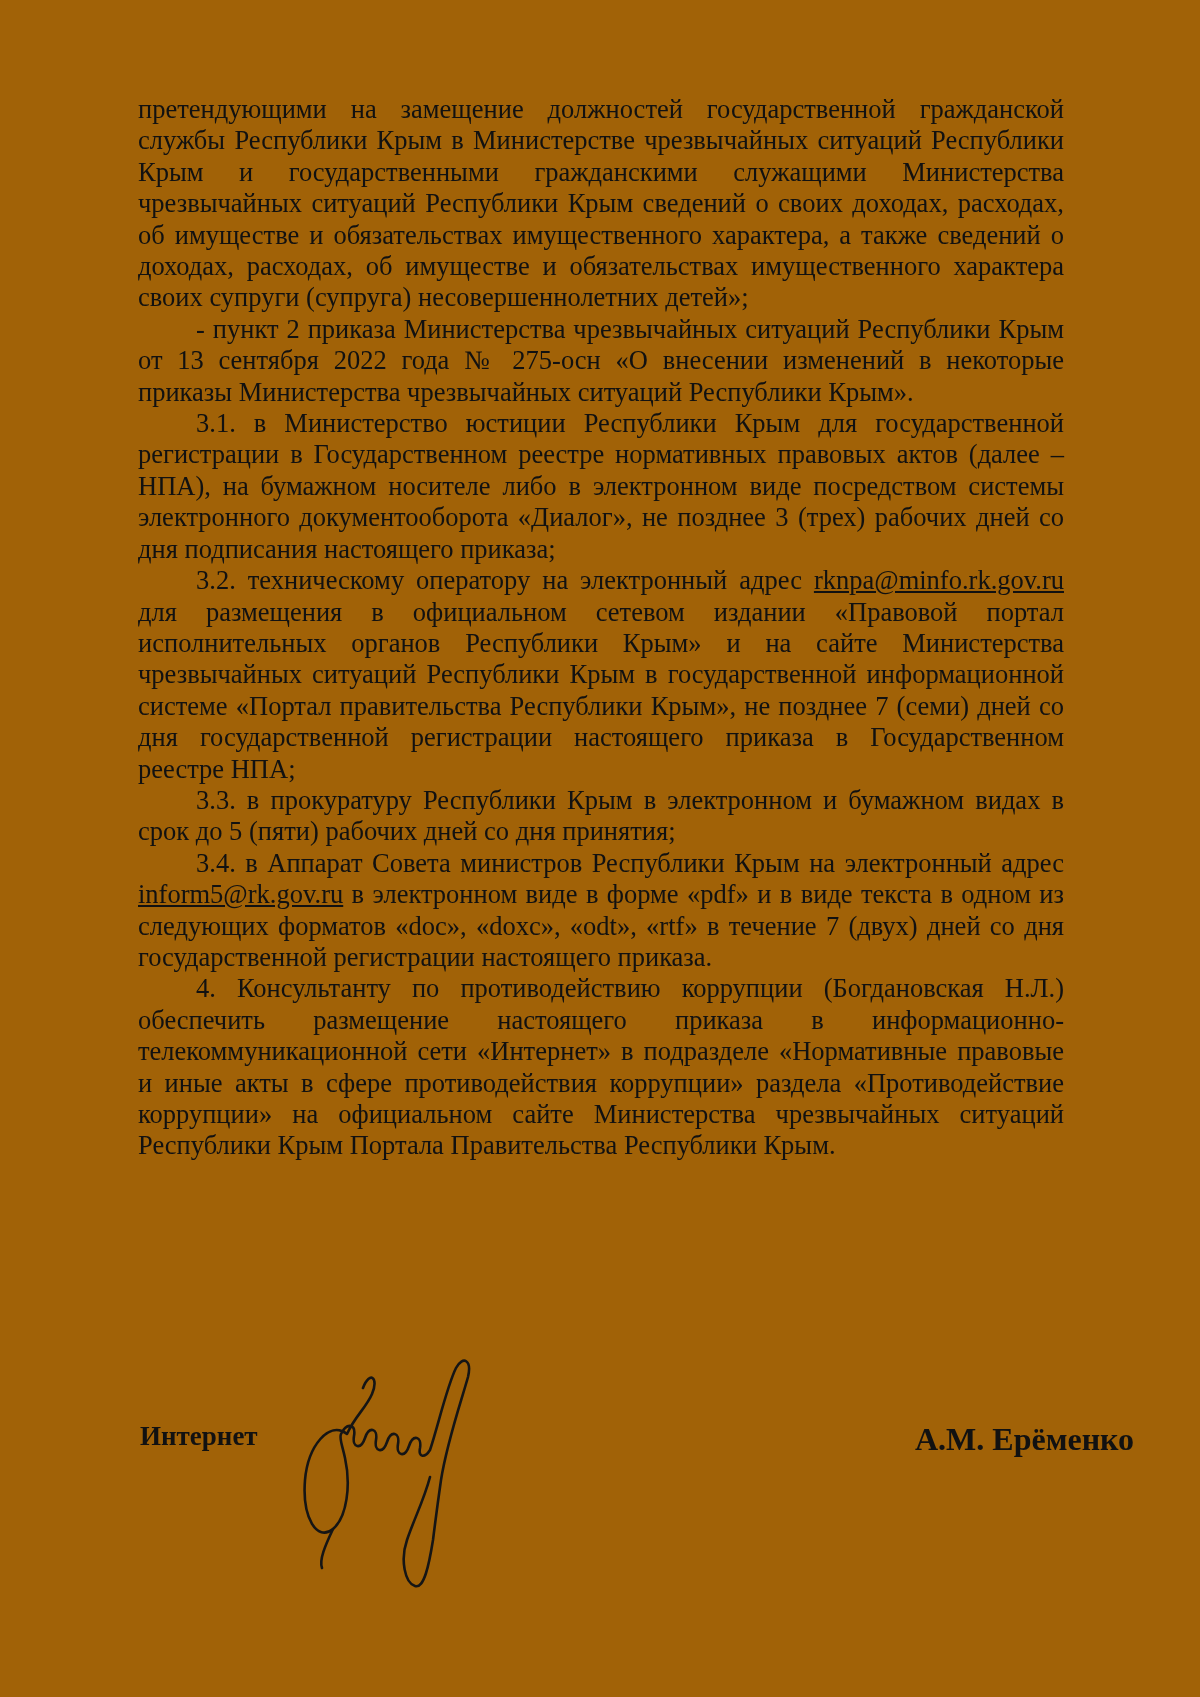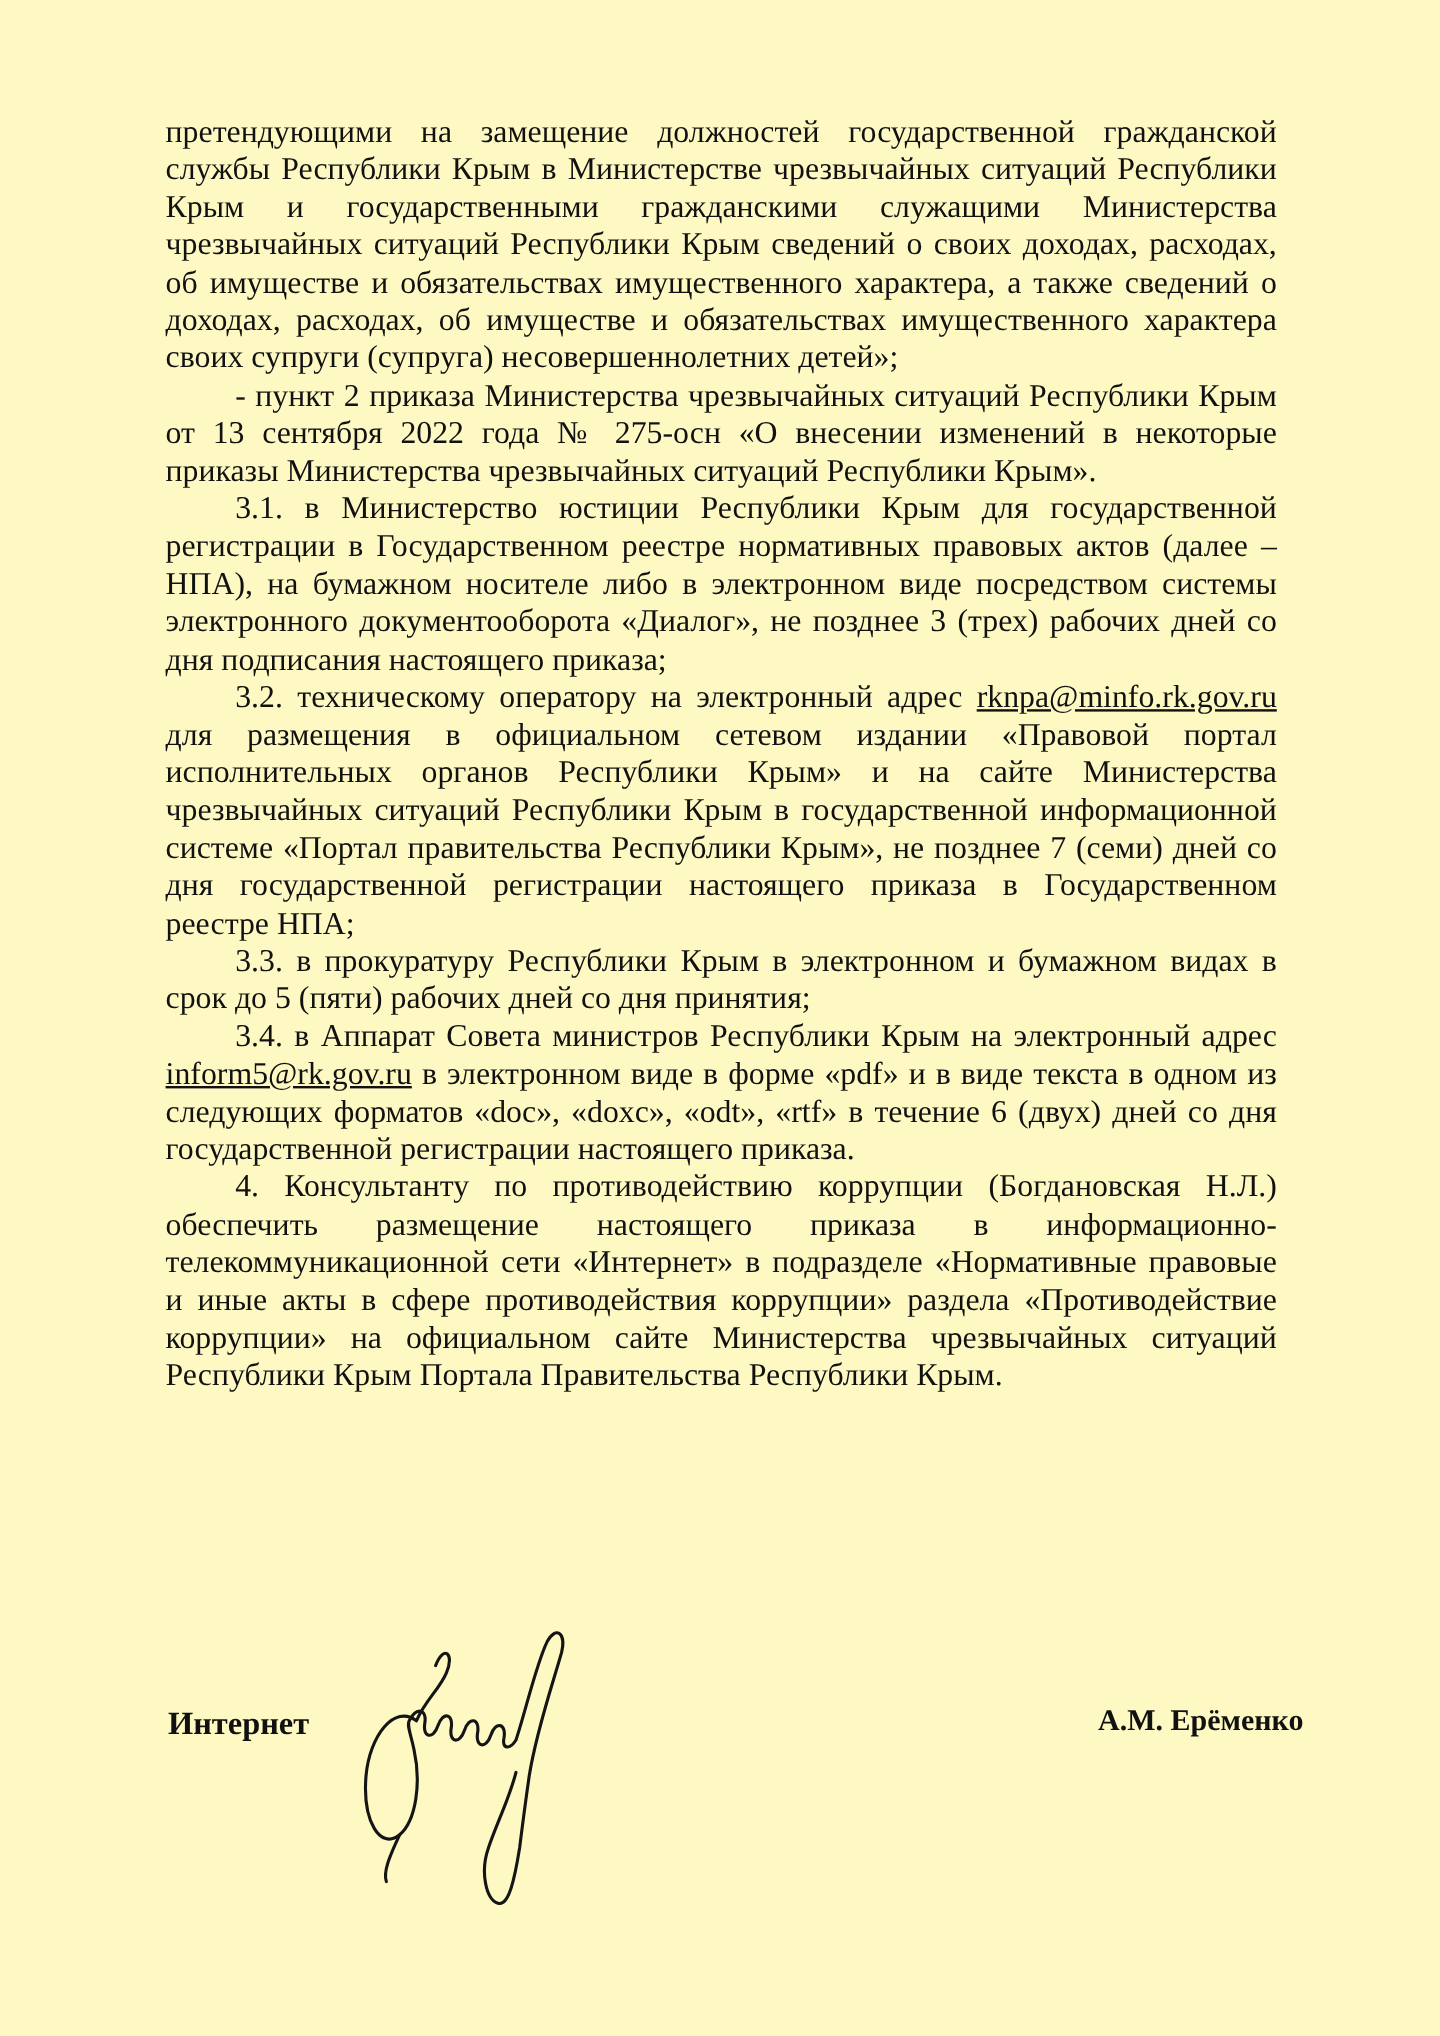--- a/index.html
+++ b/index.html
@@ -1,20 +1,20 @@
 <!DOCTYPE html>
 <html lang="ru"><head>
 <meta charset="utf-8">
 <style>
   html,body { margin:0; padding:0; background:#ffffff; }
   .page {
     position:relative;
     width:1200px;
     height:1697px;
-    background:#fef9c3;
+    background:#a16207;
     overflow:hidden;
     font-family:"Liberation Serif","DejaVu Serif",serif;
     color:#111111;
   }
   .text-block {
     position:absolute;
     left:138px;
     top:94px;
     width:926px;
     font-size:26.5px;
@@ -29,21 +29,21 @@
     left:140px;
     top:1421px;
     font-size:27px;
     font-weight:bold;
     white-space:nowrap;
   }
   .sig-name {
     position:absolute;
     left:915px;
     top:1421px;
-    font-size:25px;
+    font-size:32px;
     font-weight:bold;
     white-space:nowrap;
   }
   .signature-svg {
     position:absolute;
     left:295px;
     top:1350px;
     width:200px;
     height:250px;
   }
@@ -59,21 +59,21 @@
 <body>
 
 <div class="page">
 
   <div class="text-block" id="paragraphs">
       <p class="para"><span>претендующими на замещение должностей государственной гражданской службы Республики Крым в Министерстве чрезвычайных ситуаций Республики Крым и государственными гражданскими служащими Министерства чрезвычайных ситуаций Республики Крым сведений о своих доходах, расходах, об имуществе и обязательствах имущественного характера, а также сведений о доходах, расходах, об имуществе и обязательствах имущественного характера своих супруги (супруга) несовершеннолетних детей»;</span></p>
       <p class="para indent"><span>- пункт 2 приказа Министерства чрезвычайных ситуаций Республики Крым от 13 сентября 2022 года № 275-осн «О внесении изменений в некоторые приказы Министерства чрезвычайных ситуаций Республики Крым».</span></p>
       <p class="para indent"><span>3.1. в Министерство юстиции Республики Крым для государственной регистрации в Государственном реестре нормативных правовых актов (далее – НПА), на бумажном носителе либо в электронном виде посредством системы электронного документооборота «Диалог», не позднее 3 (трех) рабочих дней со дня подписания настоящего приказа;</span></p>
       <p class="para indent"><span>3.2. техническому оператору на электронный адрес </span><span class="u">rknpa@minfo.rk.gov.ru</span><span> для размещения в официальном сетевом издании «Правовой портал исполнительных органов Республики Крым» и на сайте Министерства чрезвычайных ситуаций Республики Крым в государственной информационной системе «Портал правительства Республики Крым», не позднее 7 (семи) дней со дня государственной регистрации настоящего приказа в Государственном реестре НПА;</span></p>
       <p class="para indent"><span>3.3. в прокуратуру Республики Крым в электронном и бумажном видах в срок до 5 (пяти) рабочих дней со дня принятия;</span></p>
-      <p class="para indent"><span>3.4. в Аппарат Совета министров Республики Крым на электронный адрес </span><span class="u">inform5@rk.gov.ru</span><span> в электронном виде в форме «pdf» и в виде текста в одном из следующих форматов «doc», «doxc», «odt», «rtf» в течение 6 (двух) дней со дня государственной регистрации настоящего приказа.</span></p>
+      <p class="para indent"><span>3.4. в Аппарат Совета министров Республики Крым на электронный адрес </span><span class="u">inform5@rk.gov.ru</span><span> в электронном виде в форме «pdf» и в виде текста в одном из следующих форматов «doc», «doxc», «odt», «rtf» в течение 7 (двух) дней со дня государственной регистрации настоящего приказа.</span></p>
       <p class="para indent"><span>4. Консультанту по противодействию коррупции (Богдановская Н.Л.) обеспечить размещение настоящего приказа в информационно-телекоммуникационной сети «Интернет» в подразделе «Нормативные правовые и иные акты в сфере противодействия коррупции» раздела «Противодействие коррупции» на официальном сайте Министерства чрезвычайных ситуаций Республики Крым Портала Правительства Республики Крым.</span></p>
     </div>
 
   <span class="sig-title">Интернет</span>
 
   <svg class="signature-svg" viewBox="0 0 200 250" xmlns="http://www.w3.org/2000/svg" aria-hidden="true">
     <path d="M 68 38
              C 75 20, 84 28, 77 44
              C 71 58, 60 66, 52 84
              C 34 70, 13 96, 10 130

